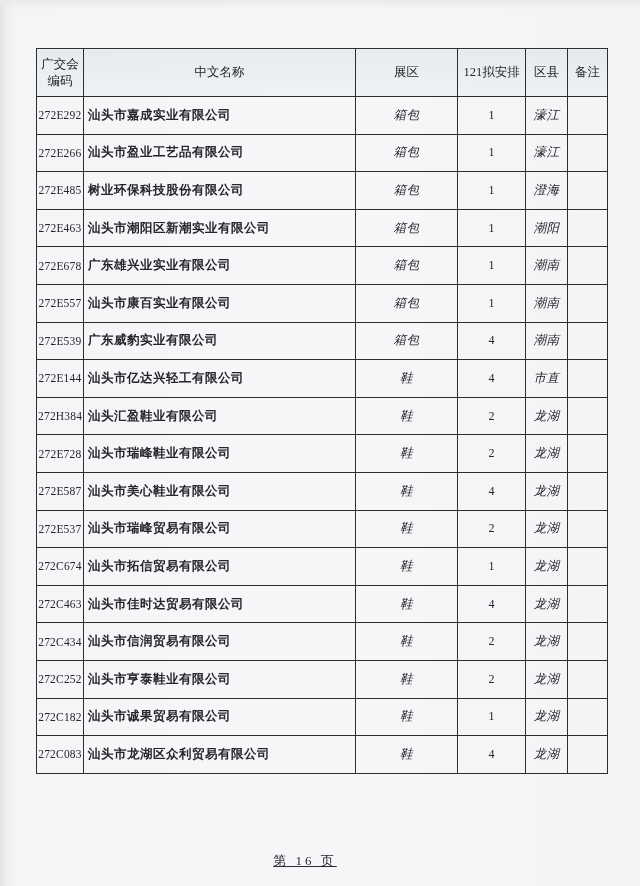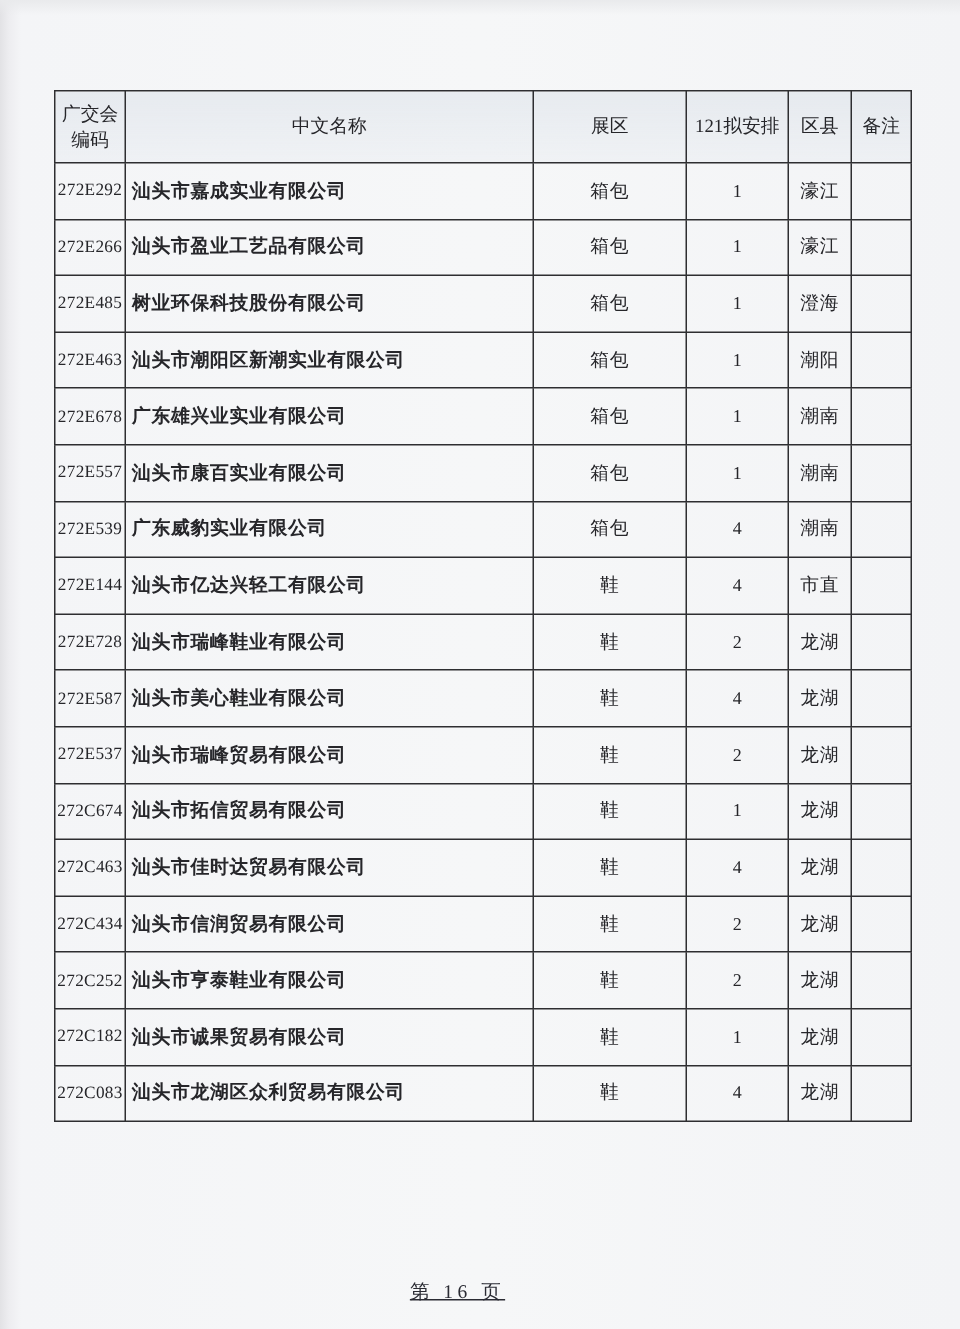--- a/index.html
+++ b/index.html
@@ -23,21 +23,21 @@
   }
   .scan-top-shade {
     position: absolute;
     top: 0; left: 0; right: 0;
     height: 10px;
     background: linear-gradient(180deg, #e9eaec, rgba(244,245,247,0));
   }
   table.fair-table {
     position: absolute;
     left: 36px;
-    top: 60px;
+    top: 48px;
     width: 571px;
     border-collapse: collapse;
     table-layout: fixed;
   }
   .fair-table th, .fair-table td {
     border: 1.5px solid #2e2e31;
     vertical-align: middle;
     font-weight: normal;
     overflow: hidden;
   }
@@ -71,20 +71,21 @@
     font-size: 12.5px;
     text-align: left;
     padding: 0 3px 0 4px;
     letter-spacing: 0.5px;
     font-weight: bold;
   }
   td.zone-cell, td.district-cell {
     font-size: 12.5px;
     text-align: center;
     letter-spacing: 0.5px;
+    font-style: italic;
   }
   td.planned-cell {
     font-size: 12px;
     text-align: center;
   }
   td.remark-cell {
     font-size: 12px;
     text-align: center;
   }
   .page-footer {
@@ -183,20 +184,28 @@
   </tr>
         <tr>
     <td class="code-cell">272E144</td>
     <td class="name-cell">汕头市亿达兴轻工有限公司</td>
     <td class="zone-cell">鞋</td>
     <td class="planned-cell">4</td>
     <td class="district-cell">市直</td>
     <td class="remark-cell"></td>
   </tr>
         <tr>
+    <td class="code-cell">272H384</td>
+    <td class="name-cell">汕头汇盈鞋业有限公司</td>
+    <td class="zone-cell">鞋</td>
+    <td class="planned-cell">2</td>
+    <td class="district-cell">龙湖</td>
+    <td class="remark-cell"></td>
+  </tr>
+        <tr>
     <td class="code-cell">272E728</td>
     <td class="name-cell">汕头市瑞峰鞋业有限公司</td>
     <td class="zone-cell">鞋</td>
     <td class="planned-cell">2</td>
     <td class="district-cell">龙湖</td>
     <td class="remark-cell"></td>
   </tr>
         <tr>
     <td class="code-cell">272E587</td>
     <td class="name-cell">汕头市美心鞋业有限公司</td>

